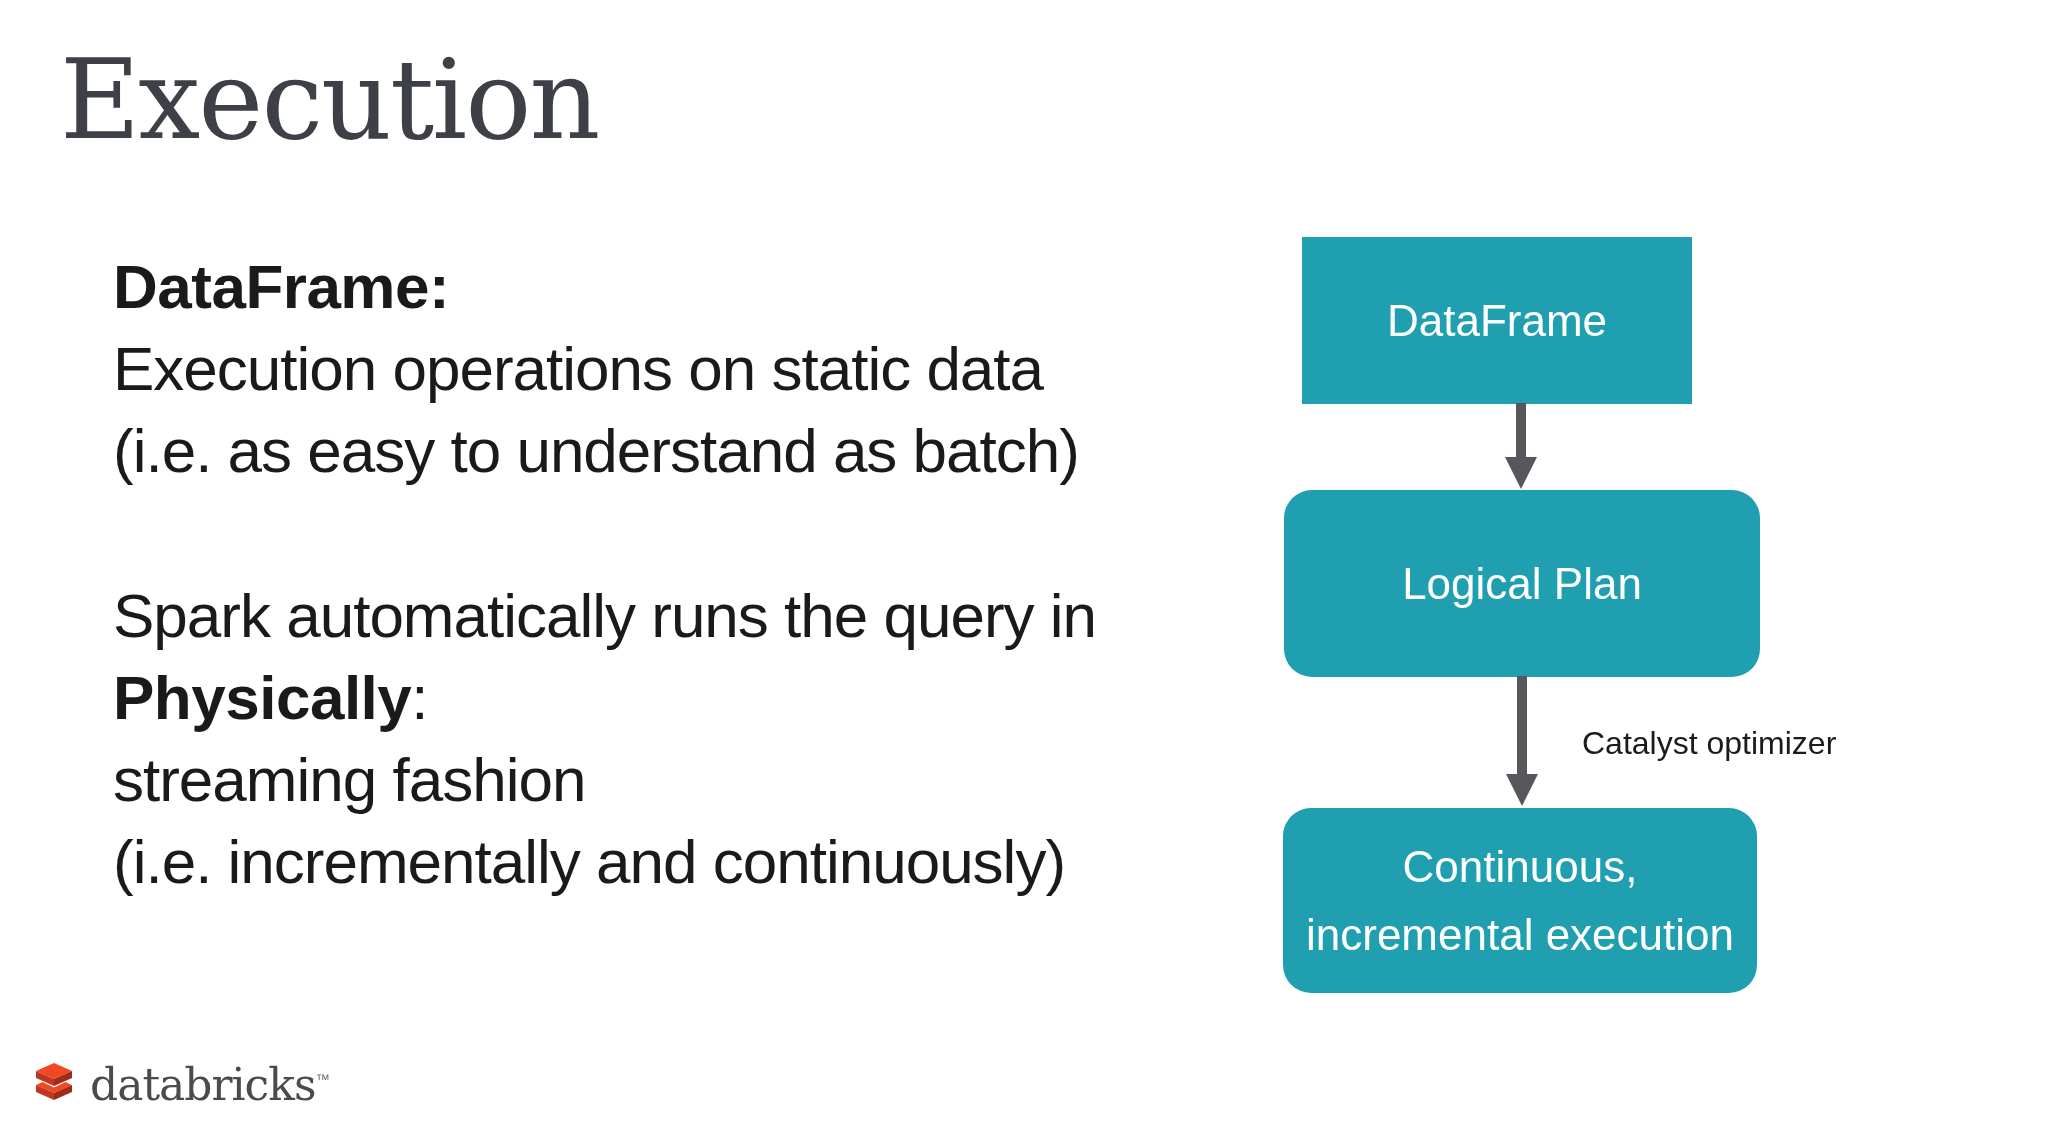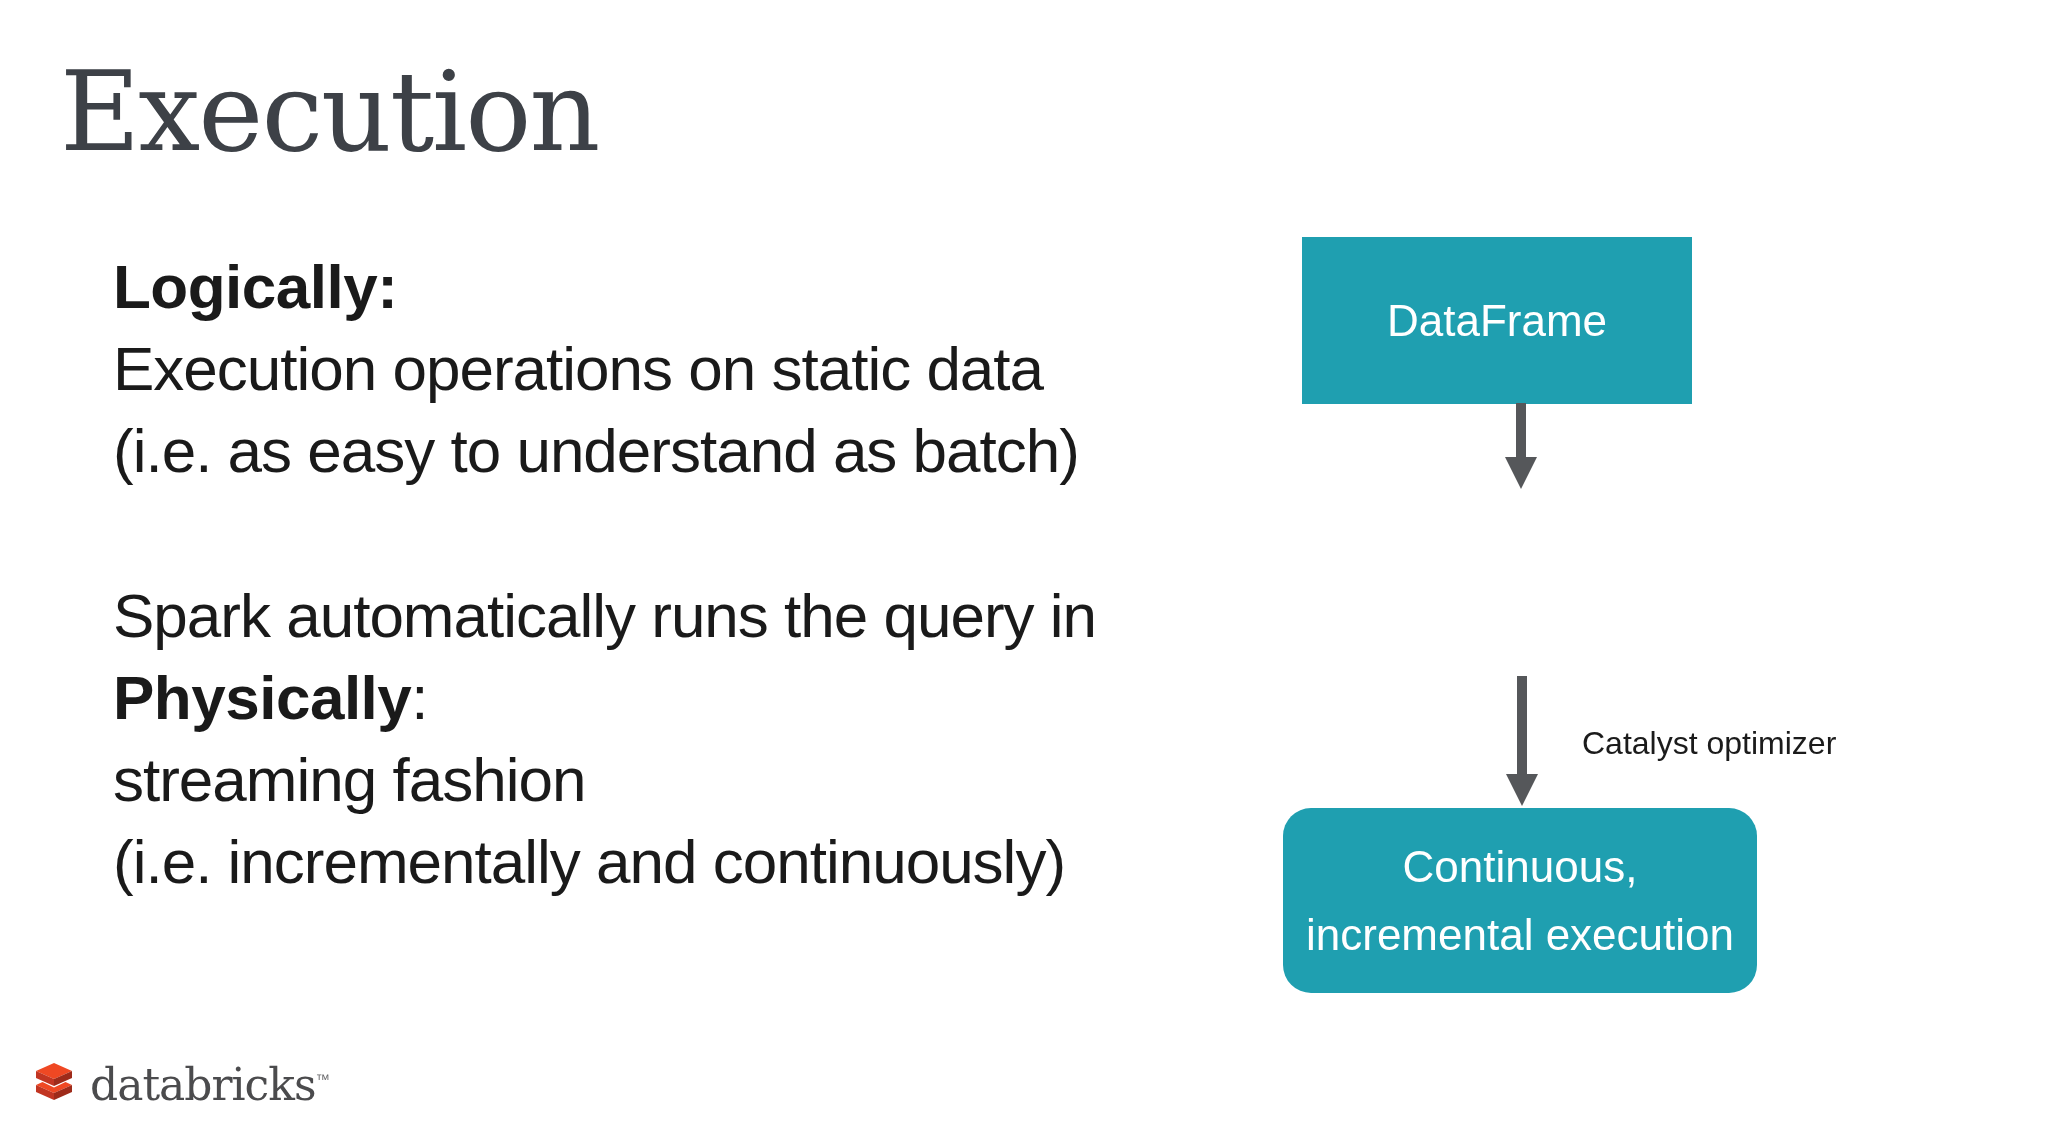--- a/index.html
+++ b/index.html
@@ -11,21 +11,20 @@
     font-family:"Liberation Sans",sans-serif;
   }
   
   .title{
     position:absolute;left:60px;top:40px;
     font-family:"DejaVu Serif","Liberation Serif",serif;
     font-weight:300;
     font-size:110px;line-height:120px;
     letter-spacing:-2px;
     color:#3d4147;
-    margin-top:12px;
   }
   
   .body-block{
     position:absolute;left:113px;
     font-size:62px;line-height:82px;
     letter-spacing:-1px;
     color:#1a1a1a;
   }
   .para1{top:246px;}
   .para2{top:575px;}
@@ -71,41 +70,44 @@
   }
 </style>
 </head>
 <body>
 
 <div class="slide">
 
   <div class="title">Execution</div>
 
   <div class="body-block para1">
-    <div class="bold">Logically:</div>
+    <div class="bold">DataFrame:</div>
     <div>Execution operations on static data</div>
     <div>(i.e. as easy to understand as batch)</div>
   </div>
 
   <div class="body-block para2">
     <div>Spark automatically runs the query in</div>
     <div><span class="bold">Physically</span><span>:</span></div>
     <div>streaming fashion</div>
     <div>(i.e. incrementally and continuously)</div>
   </div>
 
   <div class="node node-dataframe">
     <div>DataFrame</div>
   </div>
 
   <svg class="arrow arrow1" width="40" height="86" viewBox="0 0 40 86">
     <rect x="15" y="0" width="10" height="54" fill="#55575a"></rect>
     <polygon points="4,54 36,54 20,86" fill="#55575a"></polygon>
   </svg>
 
+  <div class="node node-logical">
+    <div>Logical Plan</div>
+  </div>
 
   <svg class="arrow arrow2" width="40" height="130" viewBox="0 0 40 130">
     <rect x="15" y="0" width="10" height="98" fill="#55575a"></rect>
     <polygon points="4,98 36,98 20,130" fill="#55575a"></polygon>
   </svg>
 
   <div class="arrow-label">Catalyst optimizer</div>
 
   <div class="node node-continuous">
     <div>Continuous,</div>

